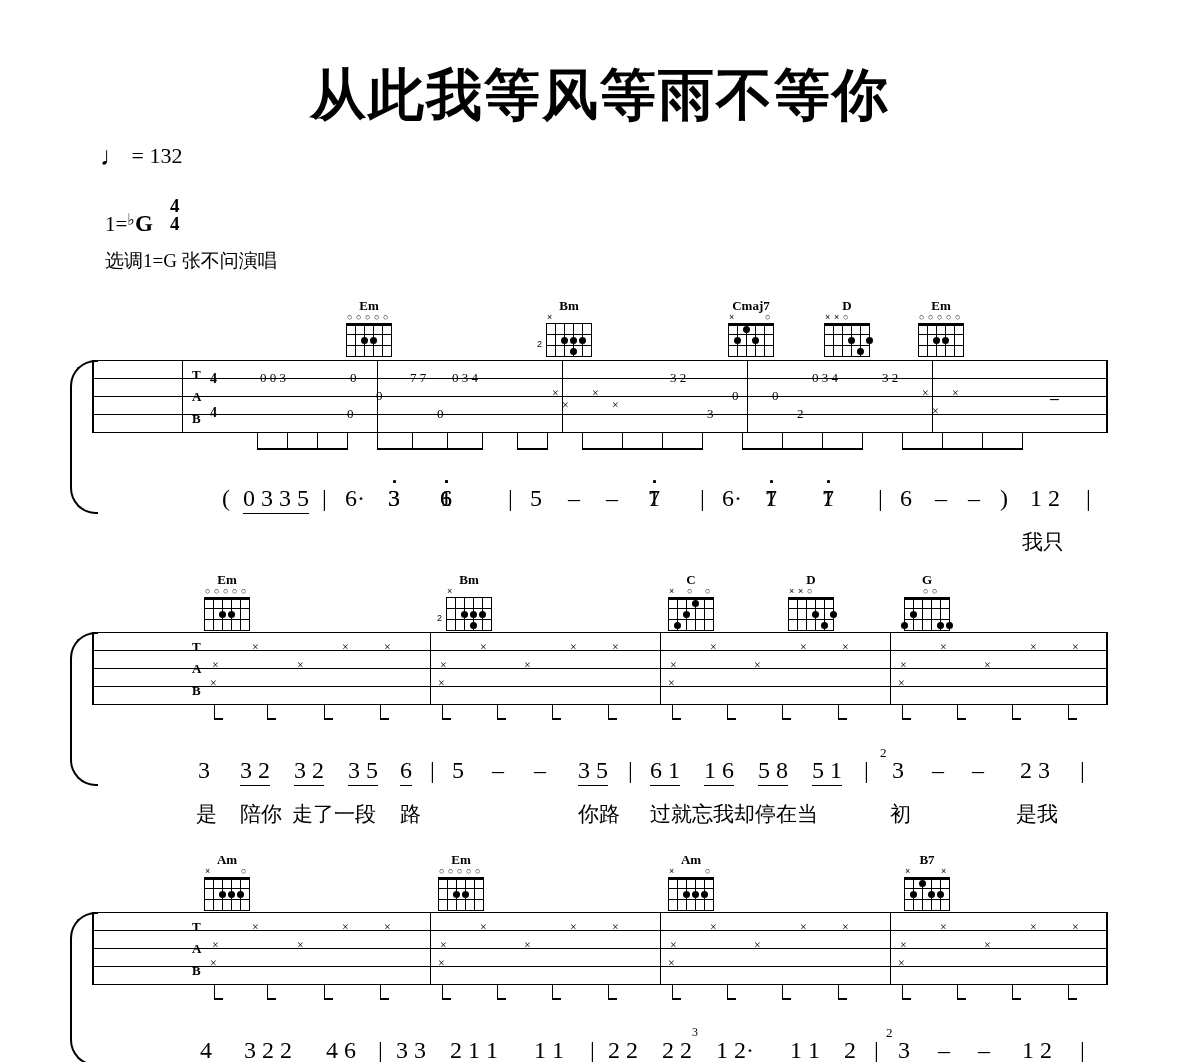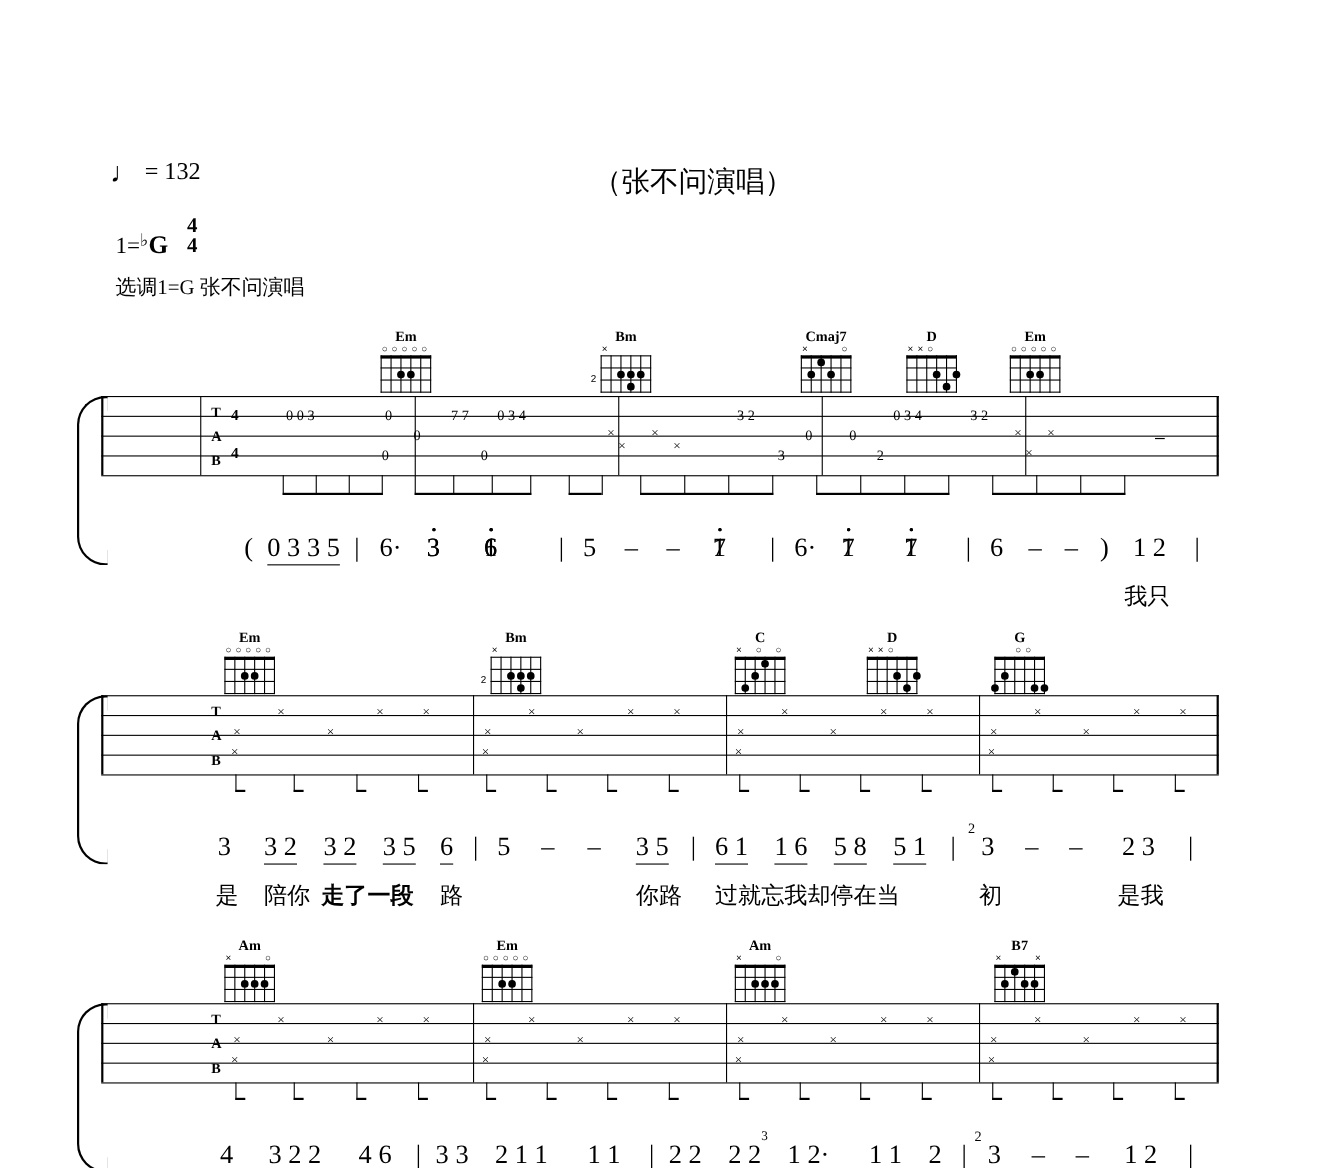--- a/index.html
+++ b/index.html
@@ -114,21 +114,21 @@
   .dotover::after{
     content:"";position:absolute;left:50%;top:-5px;margin-left:-1.5px;
     width:3px;height:3px;border-radius:50%;background:#000;
   }
 </style>
 </head>
 <body>
 
 <div class="page">
 
-  <div class="subtitle">（张不问演唱）</div>
+  <div class="title">从此我等风等雨不等你</div>
 
   <div class="tempo">
     <span class="note">♩</span>
     <span>= 132</span>
   </div>
 
   <div class="keysig">
     <span>1=</span><span class="flat">♭</span><b>G</b>
     <span class="meter">
       <span style="display:block;border-bottom:0;">4</span>
@@ -602,21 +602,21 @@
       <span style="left:880px;font-size:13px;position:absolute;top:-12px;">2</span>
       <span style="left:892px;">3</span>
       <span style="left:932px;">–</span>
       <span style="left:972px;">–</span>
       <span style="left:1020px;">2 3</span>
       <span style="left:1080px;">|</span>
     </div>
     <div class="lyricrow" style="top:168px;">
       <span style="left:196px;">是</span>
       <span style="left:240px;">陪你</span>
-      <span style="left:292px;font-weight:bold;">走了一段</span>
+      <span style="left:292px;">走了一段</span>
       <span style="left:400px;">路</span>
       <span style="left:578px;">你路</span>
       <span style="left:650px;">过就忘我却停在当</span>
       <span style="left:890px;">初</span>
       <span style="left:1016px;">是我</span>
     </div>
   </div>
 
   <div class="chord" style="left:198px;top:852px;">
     <div class="cname">Am</div>

